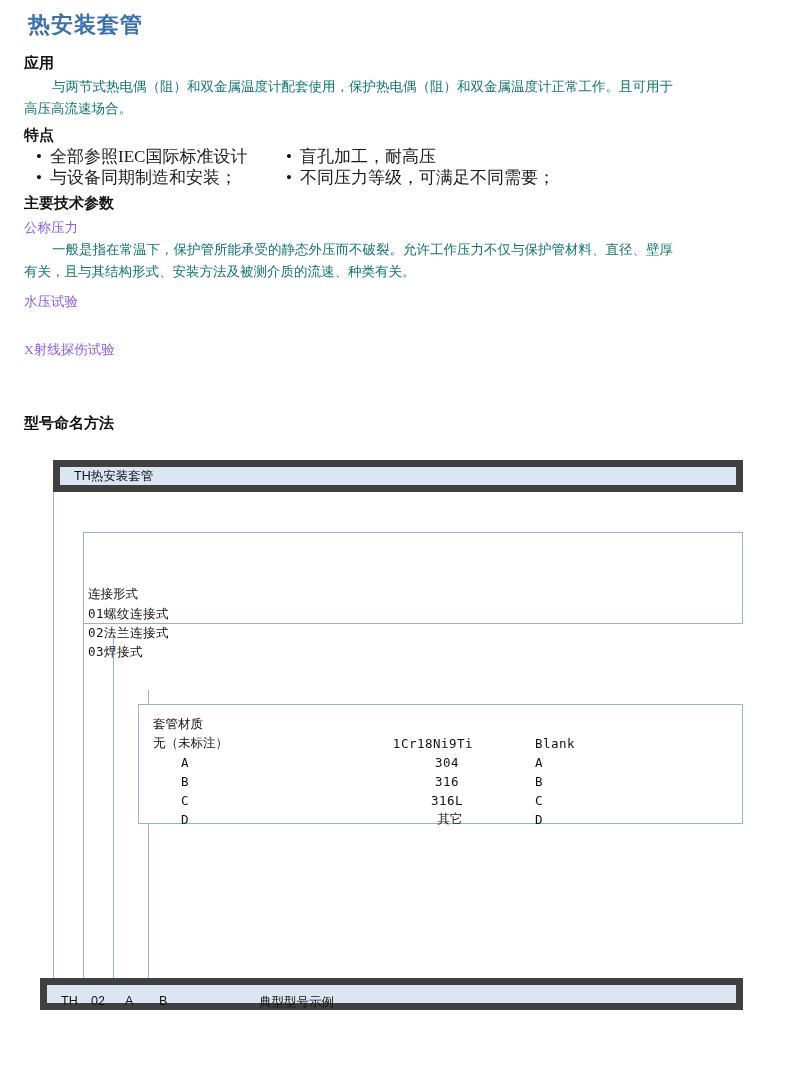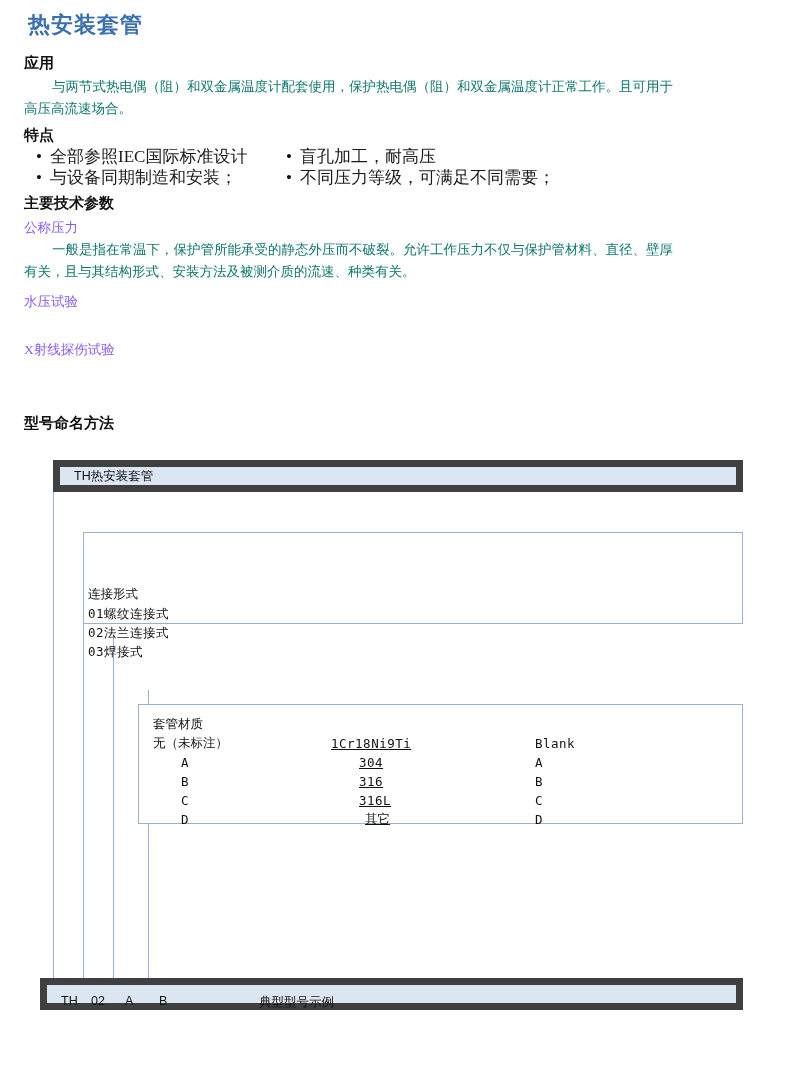--- a/index.html
+++ b/index.html
@@ -135,21 +135,21 @@
     font-family: "Liberation Sans", "DejaVu Sans", sans-serif;
     font-size: 12.5px;
     line-height: 19px;
   }
   .mat-table table { border-collapse: collapse; }
   .mat-table td {
     padding: 0 0;
     white-space: nowrap;
   }
   .mat-c0 { width: 150px; }
-  .mat-c1 { width: 170px; text-align: left; text-decoration: underline; }
+  .mat-c1 { width: 170px; text-align: center; }
   .mat-c2 { width: 120px; text-align: left; }
   .mat-title { padding-bottom: 2px; }
   .code-cells {
     position: absolute;
     top: 50%;
     transform: translateY(-50%);
     left: 0;
     width: 100%;
     font-family: "Liberation Sans", "DejaVu Sans", sans-serif;
     font-size: 12.5px;

